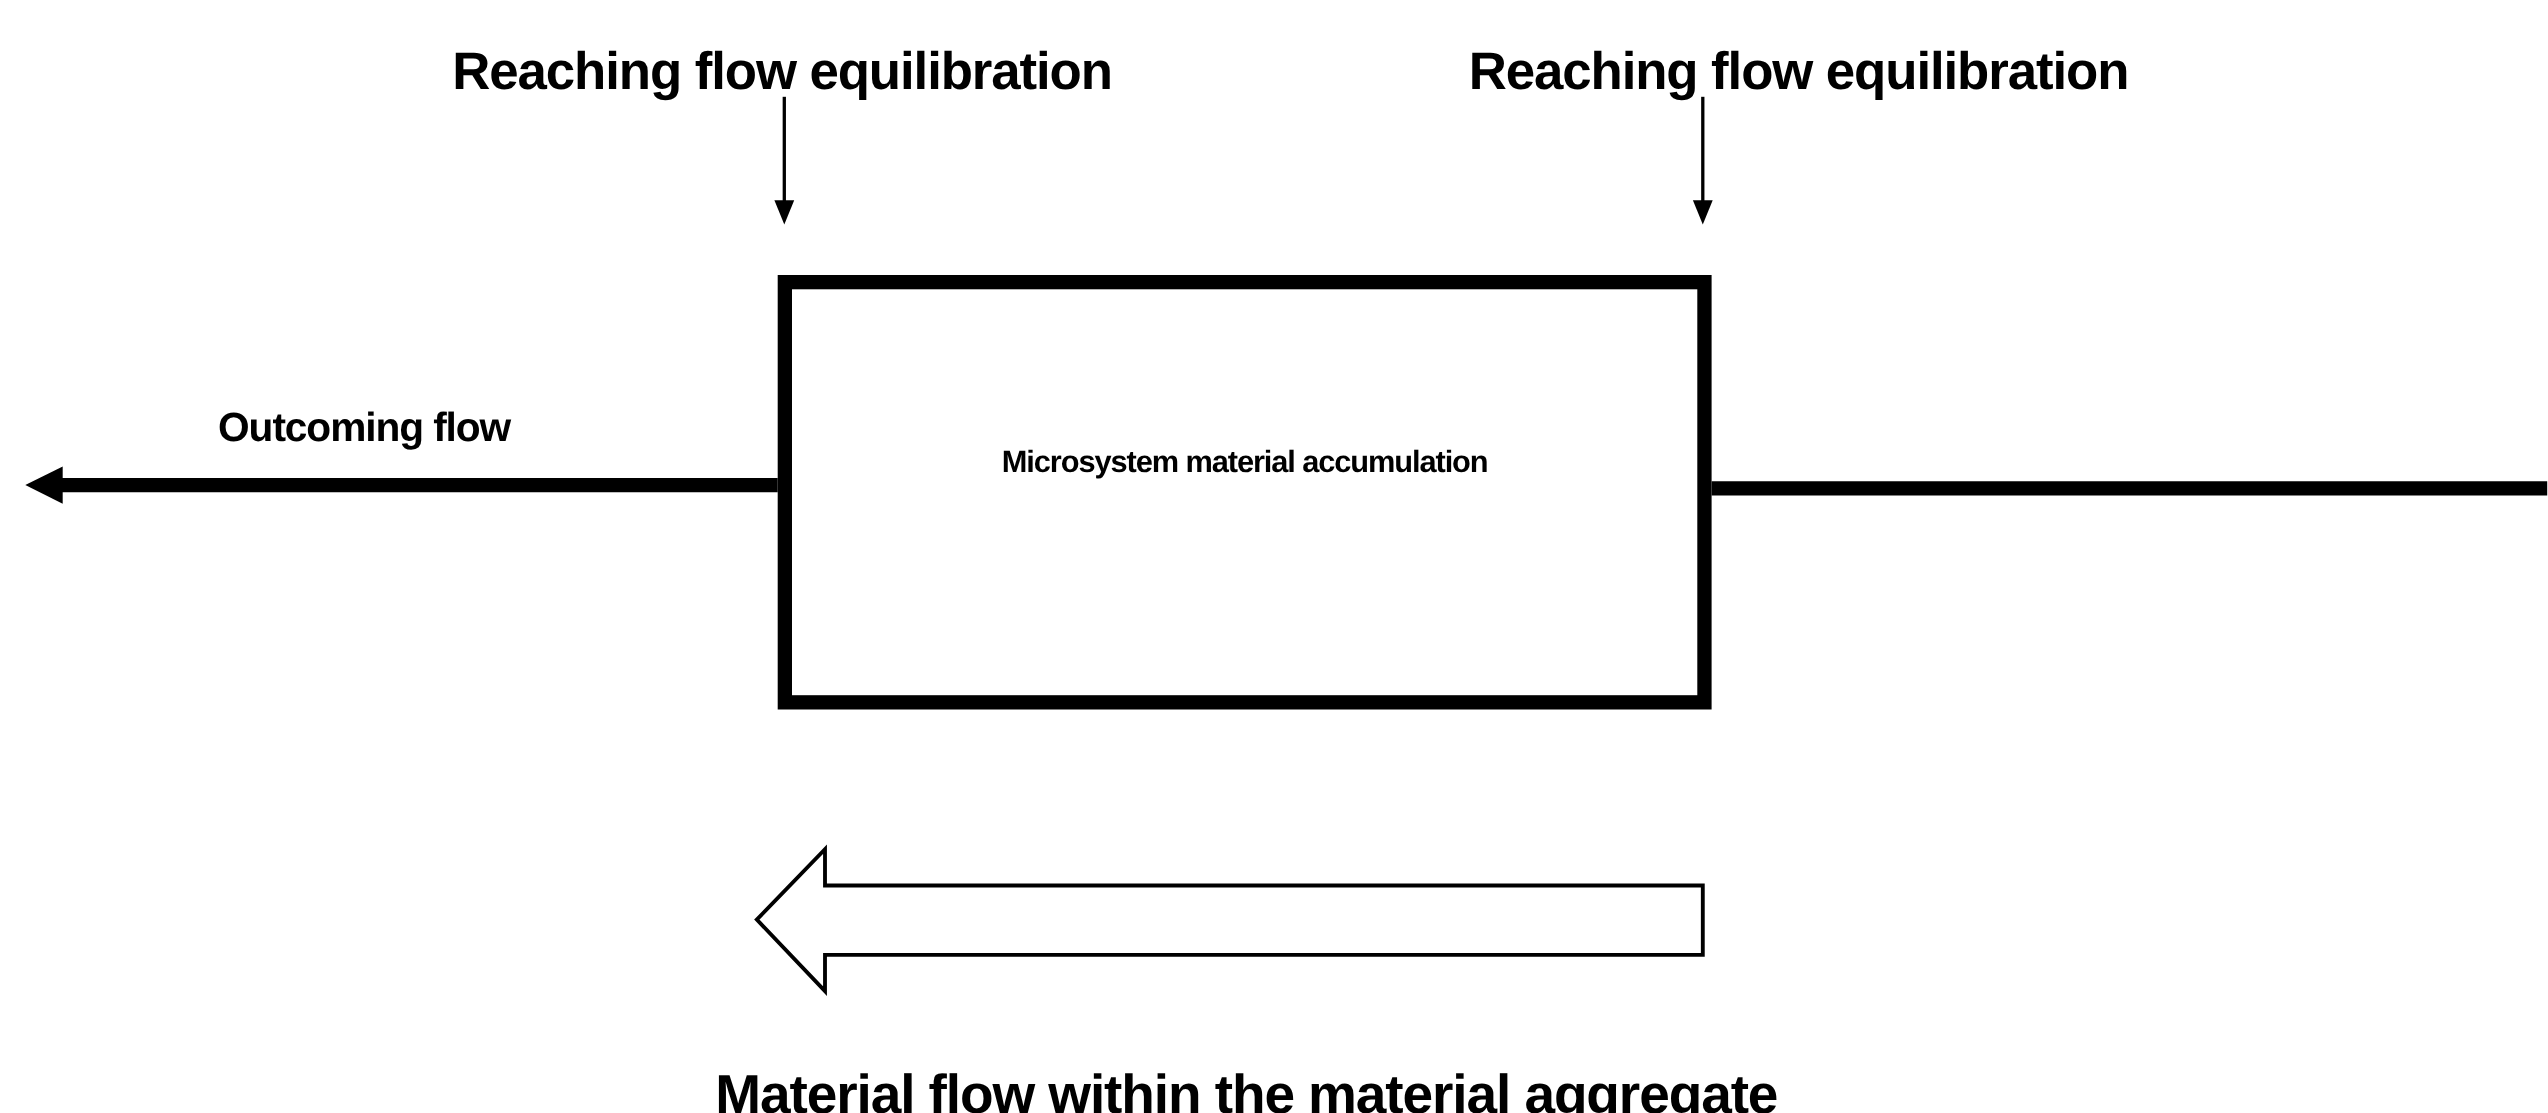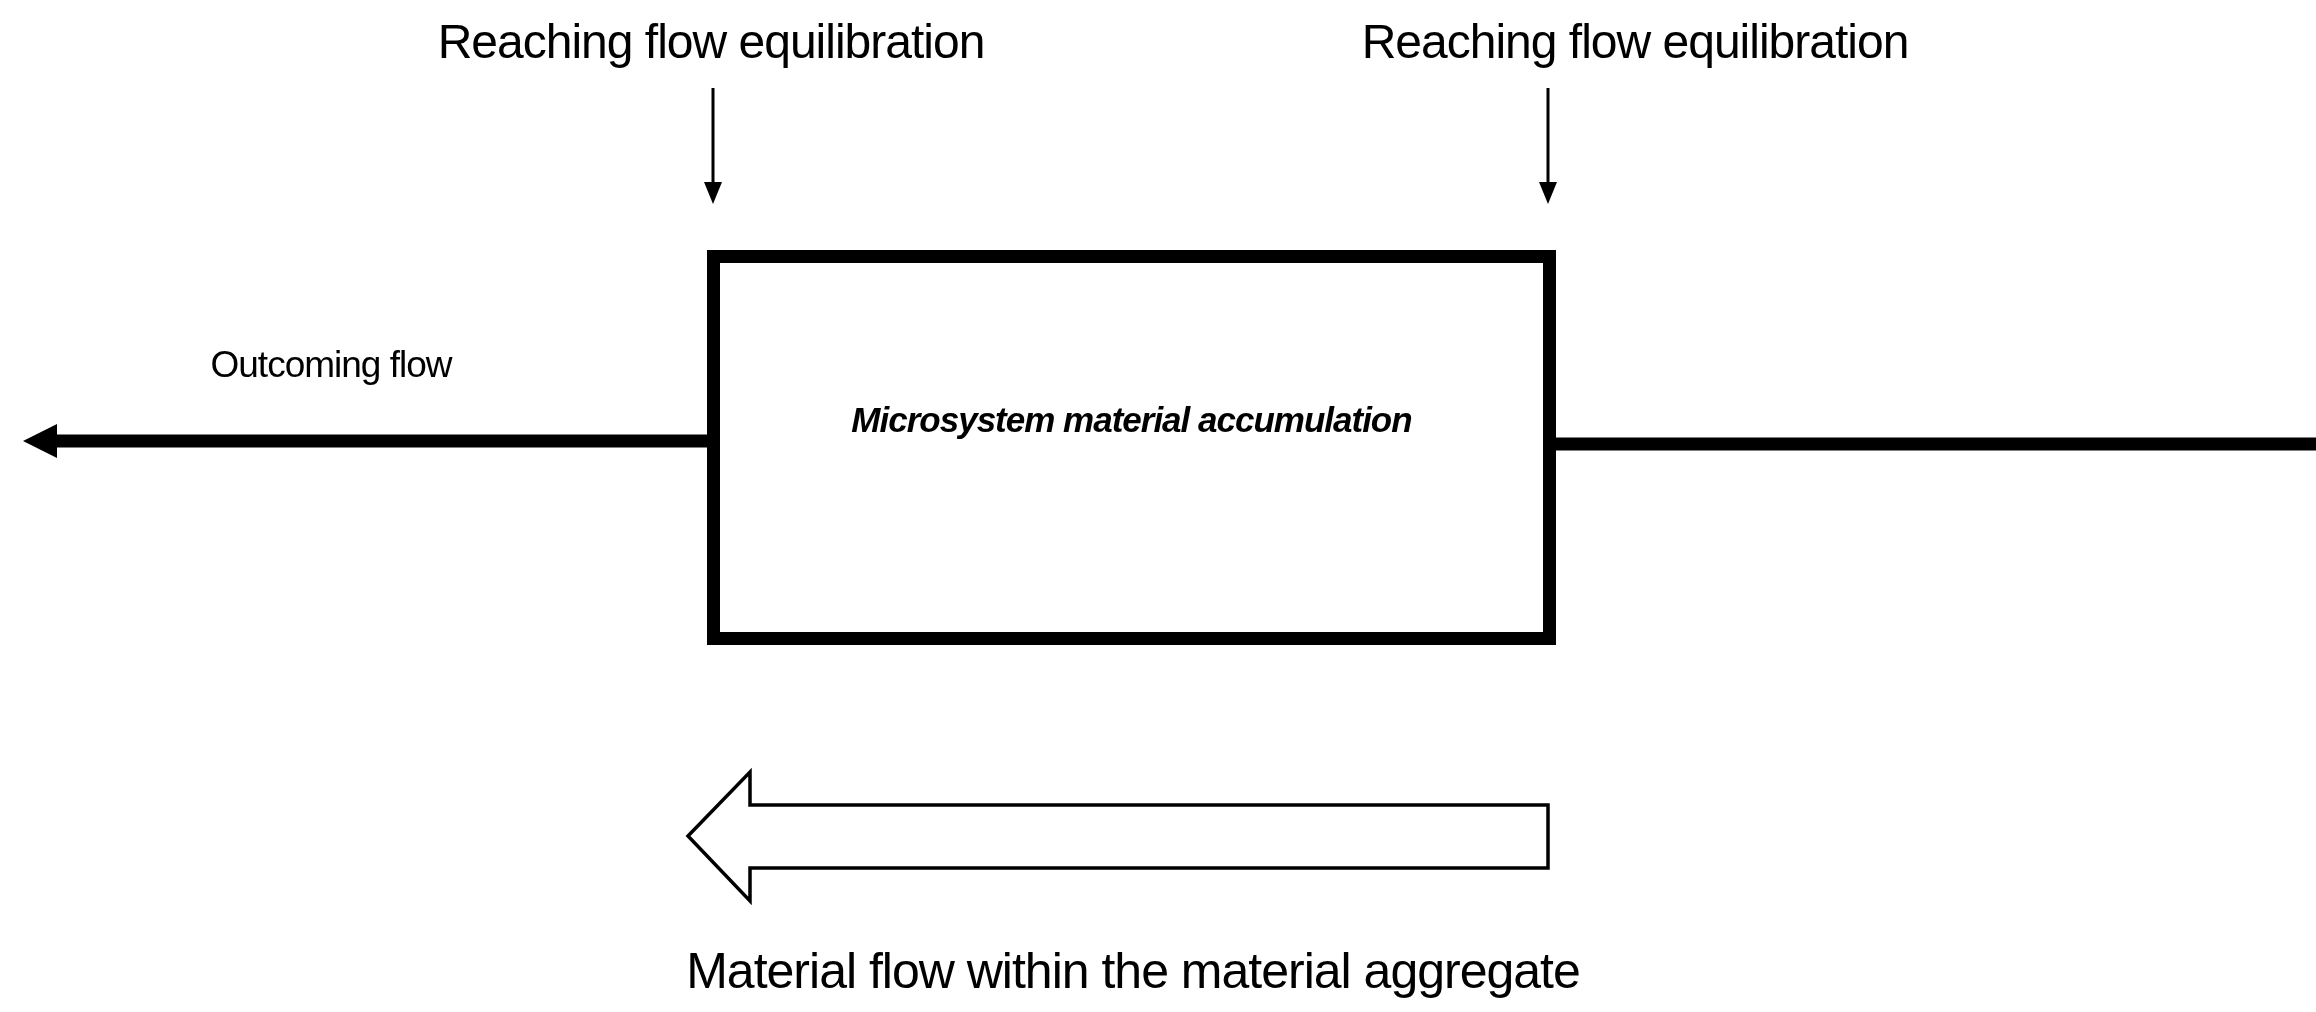--- a/index.html
+++ b/index.html
@@ -11,24 +11,25 @@
     position: relative;
     width: 2316px;
     height: 1012px;
     background: #ffffff;
     font-family: "Liberation Sans", sans-serif;
     color: #000000;
     overflow: hidden;
   }
   .label {
     position: absolute;
-    font-weight: 400;
+    font-weight: 700;
     white-space: nowrap;
     transform: translateX(-50%);
     letter-spacing: -1px;
+    margin-top: 24px;
   }
   .label-top {
     top: 14px;
     font-size: 48px;
   }
   .label-flow {
     font-size: 37px;
     text-align: right;
   }
   .label-bottom {
@@ -44,24 +45,23 @@
     border: 13px solid #000000;
     box-sizing: border-box;
     background: #ffffff;
     display: flex;
     align-items: center;
     justify-content: center;
     padding-bottom: 56px;
   }
   .system-box .box-title {
     font-weight: 700;
-    font-size: 35px;
+    font-size: 28px;
     letter-spacing: -1px;
     white-space: nowrap;
-    font-style: italic;
   }
   svg.overlay {
     position: absolute;
     left: 0;
     top: 0;
     width: 2316px;
     height: 1012px;
   }
 </style>
 </head>

